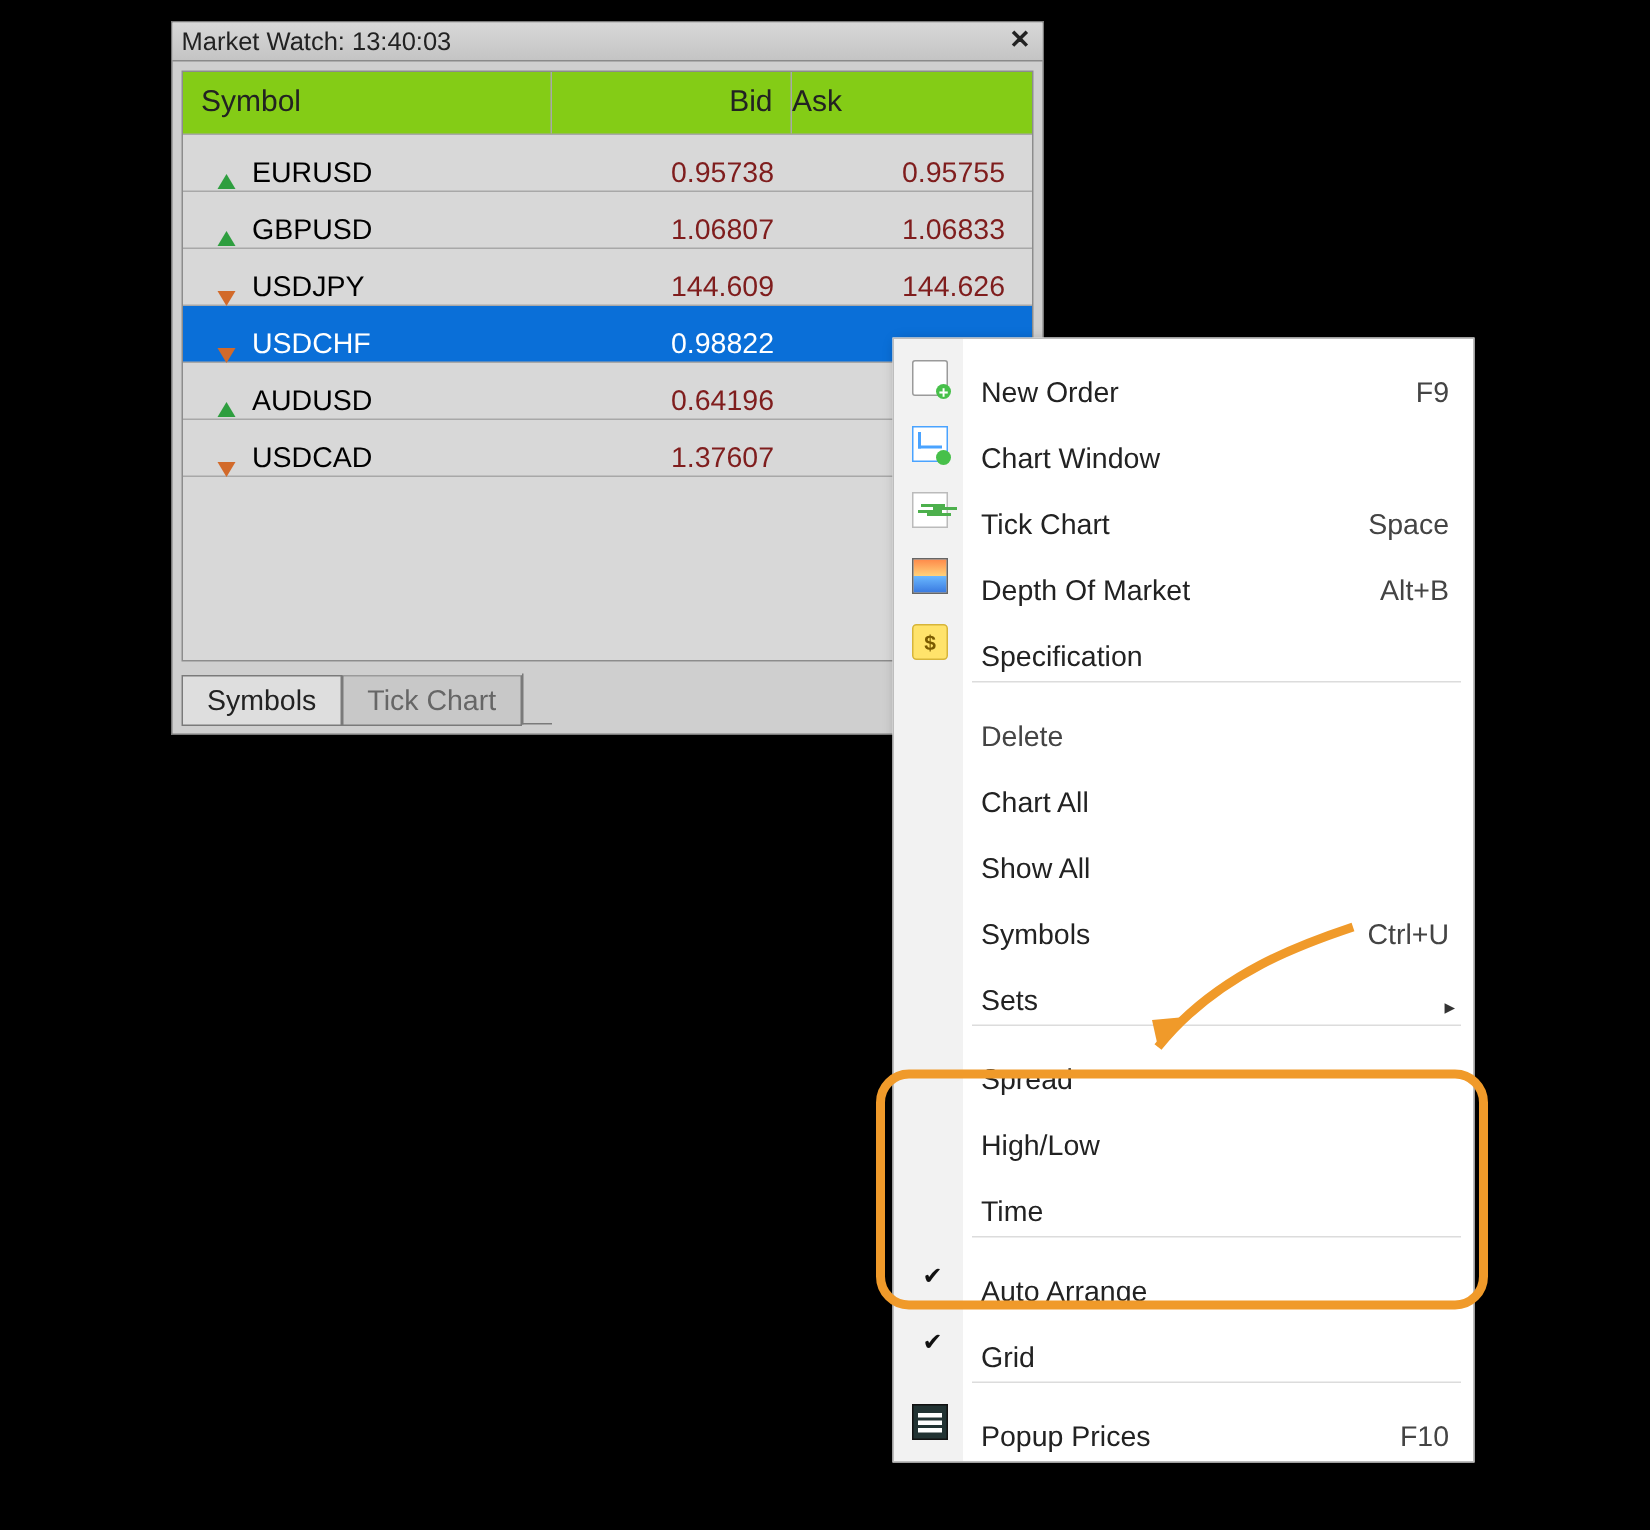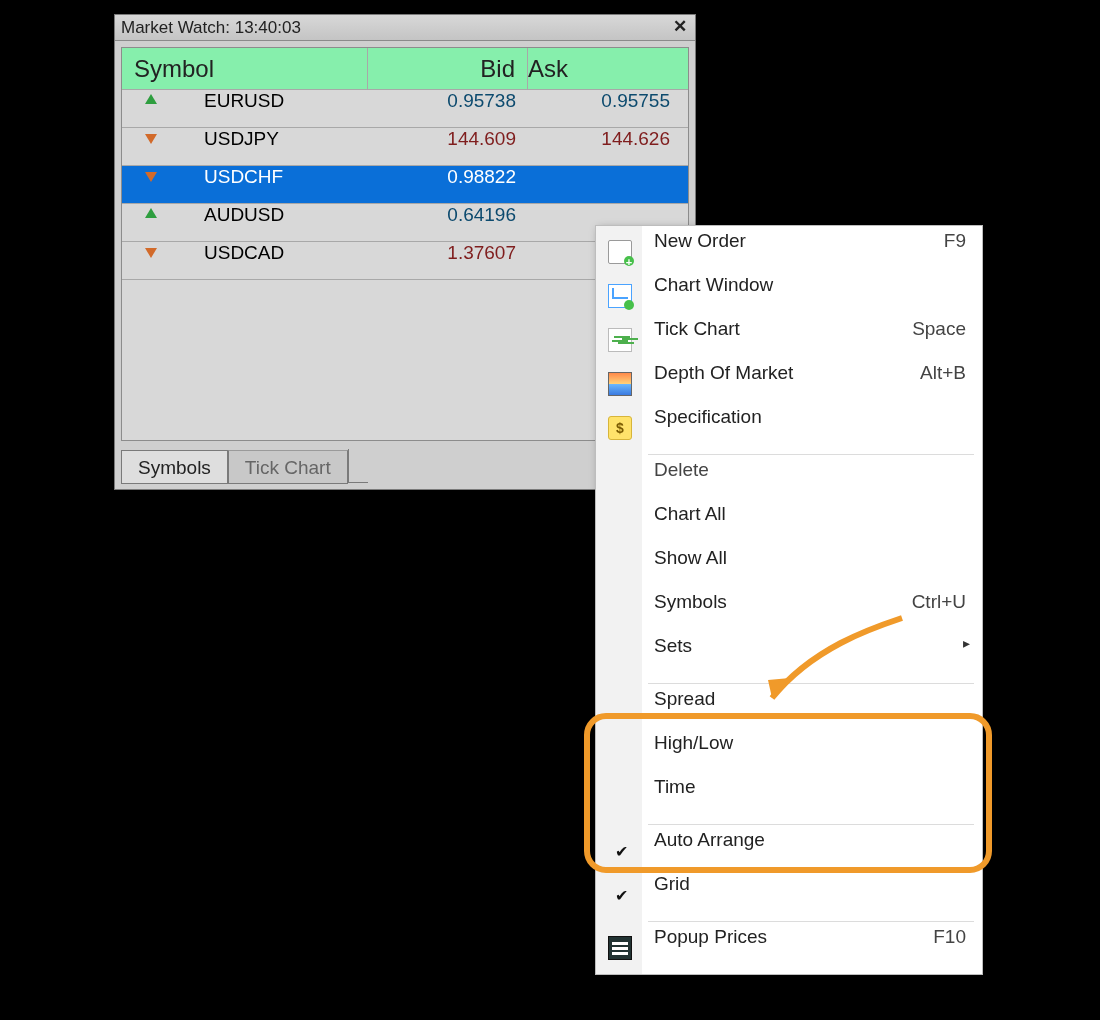--- a/index.html
+++ b/index.html
@@ -40,33 +40,33 @@
     position:absolute; left:6px; right:6px; top:32px; bottom:48px;
     background:#d8d8d8;
     border:1px solid #8c8c8c;
   }
   .mw-header, .mw-row {
     display:flex; width:100%;
     border-bottom:1px solid #a8a8a8;
     height:38px; align-items:center;
     font-size:19px;
   }
-  .mw-header { background:#86efac; color:#222; height:42px; font-size:24px;}
+  .mw-header { background:#84cc16; color:#222; height:42px; font-size:20px;}
   .mw-header .col { border-right:1px solid #a8a8a8; height:100%; display:flex; align-items:center;}
   .mw-header .col:last-child{border-right:none;}
   .col-sym { flex:0 0 246px; padding-left:12px; }
   .col-bid { flex:0 0 160px; justify-content:flex-end; padding-right:12px; text-align:right;}
   .col-ask { flex:1; padding-right:18px; text-align:right;}
 
   .mw-row { background:#d8d8d8; }
   .mw-row.selected { background:#0a6fd8; color:#fff; }
-  .mw-row .col { display:flex; align-items:flex-start; height:100%;gap:36px; }
+  .mw-row .col { display:flex; align-items:flex-end; height:100%; }
   .mw-row .col-bid, .mw-row .col-ask { justify-content:flex-end; }
   .sym-icon { width:14px; height:14px; margin:0 10px 0 10px; display:inline-block;}
-  .price-up   { color:#0c4a6e; }
+  .price-up   { color:#7f1d1d; }
   .price-down { color:#7f1d1d; }
   .mw-row.selected .price-up,
   .mw-row.selected .price-down { color:#fff; }
 
   .mw-tabs {
     position:absolute; left:6px; bottom:6px; height:38px;
     display:flex; align-items:flex-end; gap:0;
     font-size:19px;
   }
   .mw-tab {
@@ -97,21 +97,21 @@
     padding:4px 2px;
     font-size:19px;
     color:#222;
   }
   .ctx-gutter {
     position:absolute; left:0; top:0; bottom:0; width:46px;
     background:#f2f2f2;
   }
   .ctx-item {
     position:relative;
-    display:flex; align-items:flex-start;
+    display:flex; align-items:flex-end;
     height:44px;
     padding-left:56px; padding-right:14px;
   }
   .ctx-item .lbl { flex:1; }
   .ctx-item .accel { color:#444; }
   .ctx-sep {
     position:relative; height:9px;
   }
   .ctx-sep::after{
     content:""; position:absolute; left:50px; right:6px; top:4px;
@@ -192,20 +192,34 @@
      <div class="col col-bid">
             <span class="price-up">0.95738</span>
           </div>
      <div class="col col-ask">
             <span class="price-up">0.95755</span>
           </div>
         </div>
         <div class="mw-row">
           <div class="col col-sym">
         <span class="sym-icon"><svg viewBox="0 0 14 14" width="14" height="14">
+                <polygon points="7,1 13,11 1,11" fill="#2e9e3f"></polygon>
+              </svg></span>
+        <span>GBPUSD</span>
+     </div>
+     <div class="col col-bid">
+            <span class="price-up">1.06807</span>
+          </div>
+     <div class="col col-ask">
+            <span class="price-up">1.06833</span>
+          </div>
+        </div>
+        <div class="mw-row">
+          <div class="col col-sym">
+        <span class="sym-icon"><svg viewBox="0 0 14 14" width="14" height="14">
                 <polygon points="1,3 13,3 7,13" fill="#d26a2a"></polygon>
               </svg></span>
         <span>USDJPY</span>
      </div>
      <div class="col col-bid">
             <span class="price-down">144.609</span>
           </div>
      <div class="col col-ask">
             <span class="price-down">144.626</span>
           </div>

